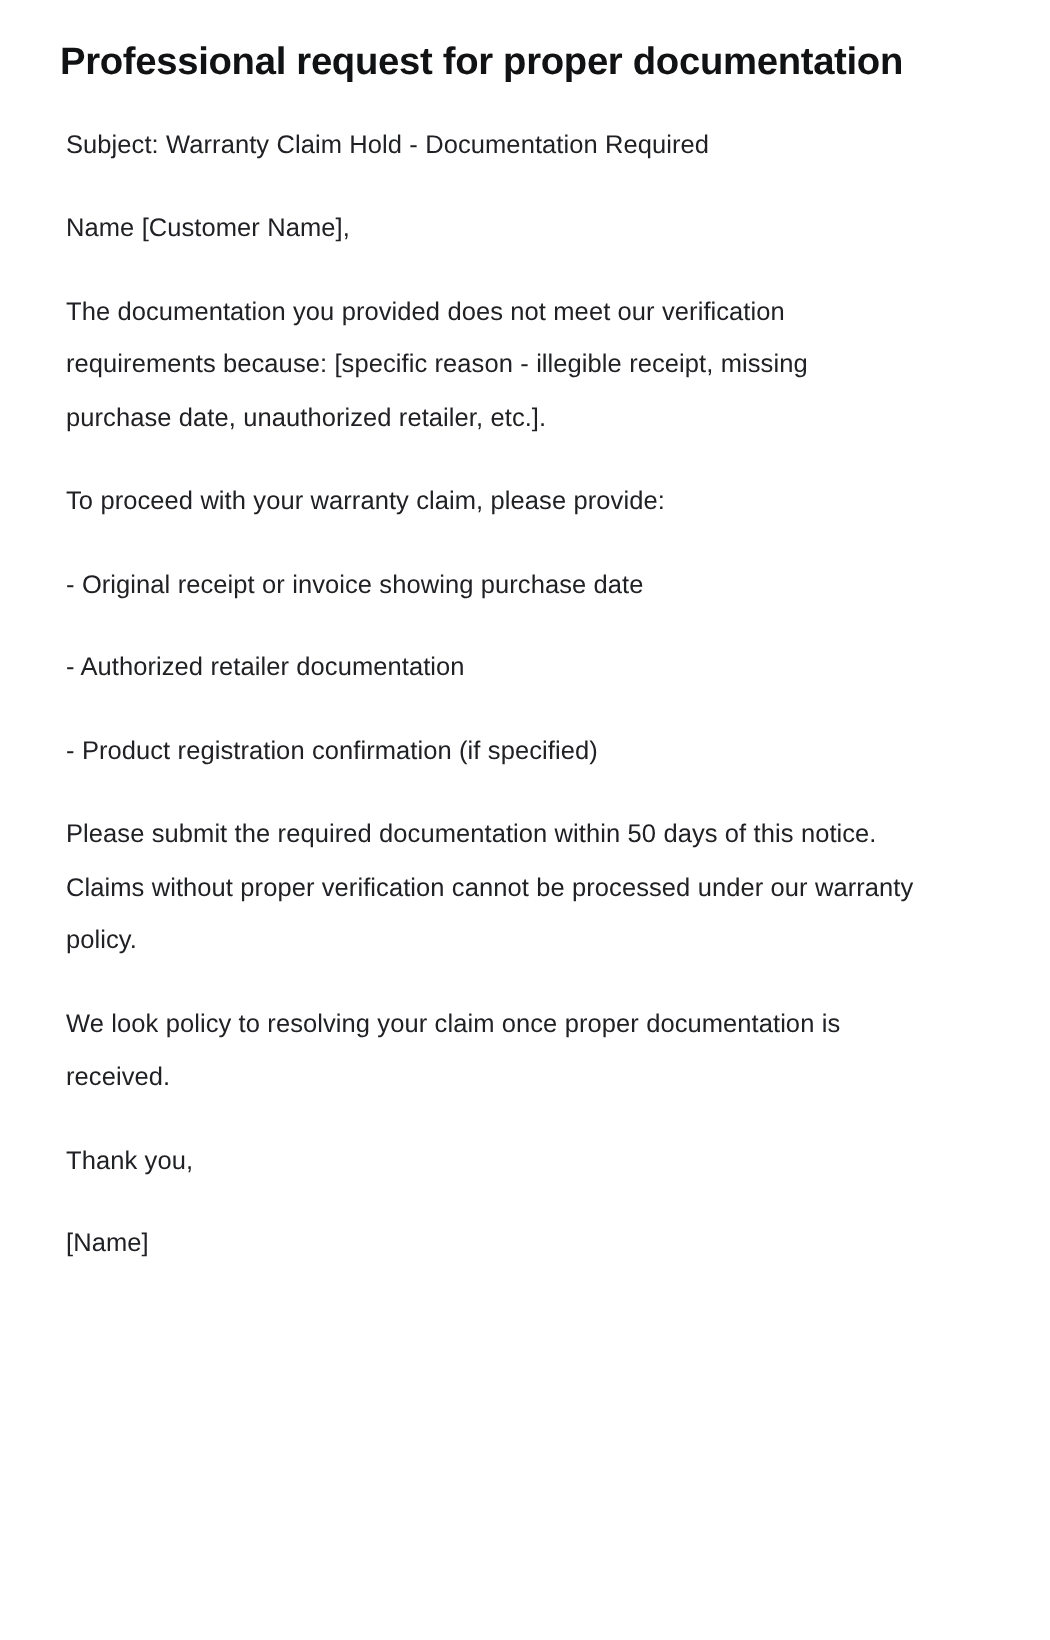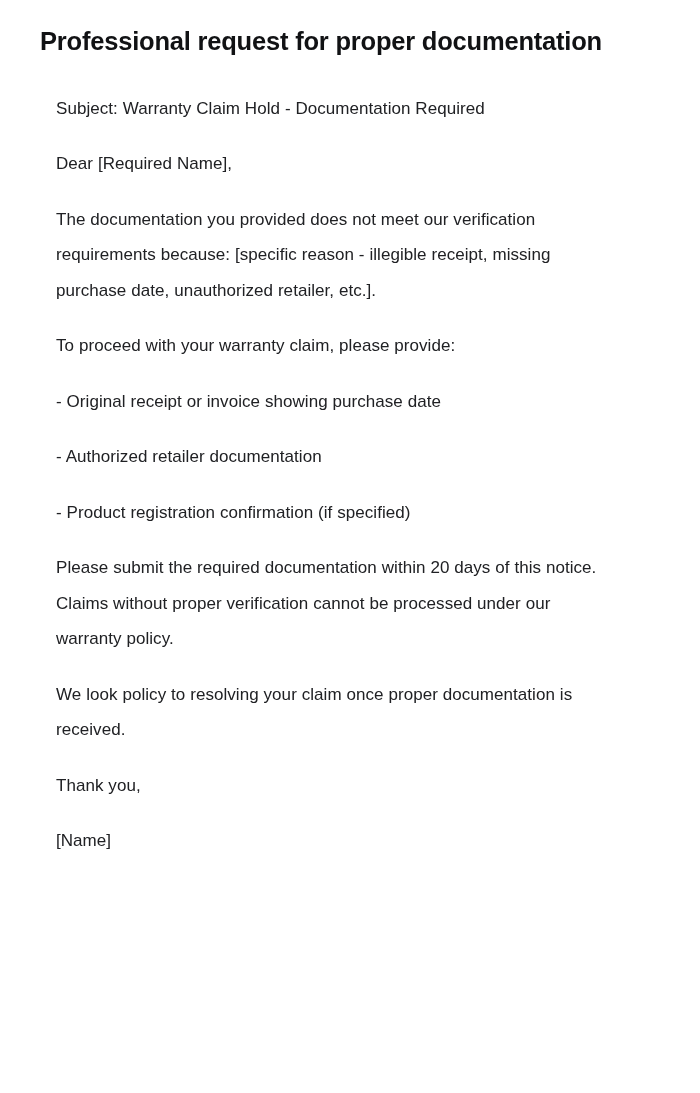--- a/index.html
+++ b/index.html
@@ -30,21 +30,21 @@
     font-size: 25.5px;
     font-weight: 700;
     line-height: 1.25;
     letter-spacing: -0.2px;
     color: #111214;
     margin: 0;
     padding-top: 26px;
     padding-bottom: 0;
   }
   .doc-body {
-    margin: 16px;
+    margin: 4px;
     padding: 0;
   }
   .para {
     font-size: 17px;
     line-height: 35.5px;
     font-weight: 400;
     color: #202124;
     margin: 0;
     padding-top: 20px;
     letter-spacing: 0.05px;
@@ -55,25 +55,25 @@
   }
 </style>
 </head>
 <body>
 
 <div class="page">
   <article class="doc">
     <h1 class="doc-title">Professional request for proper documentation</h1>
     <div class="doc-body">
       <p class="para">Subject: Warranty Claim Hold - Documentation Required</p>
-      <p class="para">Dear [Required Name],</p>
+      <p class="para">Name [Customer Name],</p>
       <p class="para">The documentation you provided does not meet our verification requirements because: [specific reason - illegible receipt, missing purchase date, unauthorized retailer, etc.].</p>
       <p class="para">To proceed with your warranty claim, please provide:</p>
       <p class="para">- Original receipt or invoice showing purchase date</p>
       <p class="para">- Authorized retailer documentation</p>
       <p class="para">- Product registration confirmation (if specified)</p>
-      <p class="para">Please submit the required documentation within 20 days of this notice. Claims without proper verification cannot be processed under our warranty policy.</p>
+      <p class="para">Please submit the required documentation within 50 days of this notice. Claims without proper verification cannot be processed under our warranty policy.</p>
       <p class="para">We look policy to resolving your claim once proper documentation is received.</p>
       <p class="para">Thank you,</p>
       <p class="para">[Name]</p>
     </div>
   </article>
 </div>
 
 </body></html>

